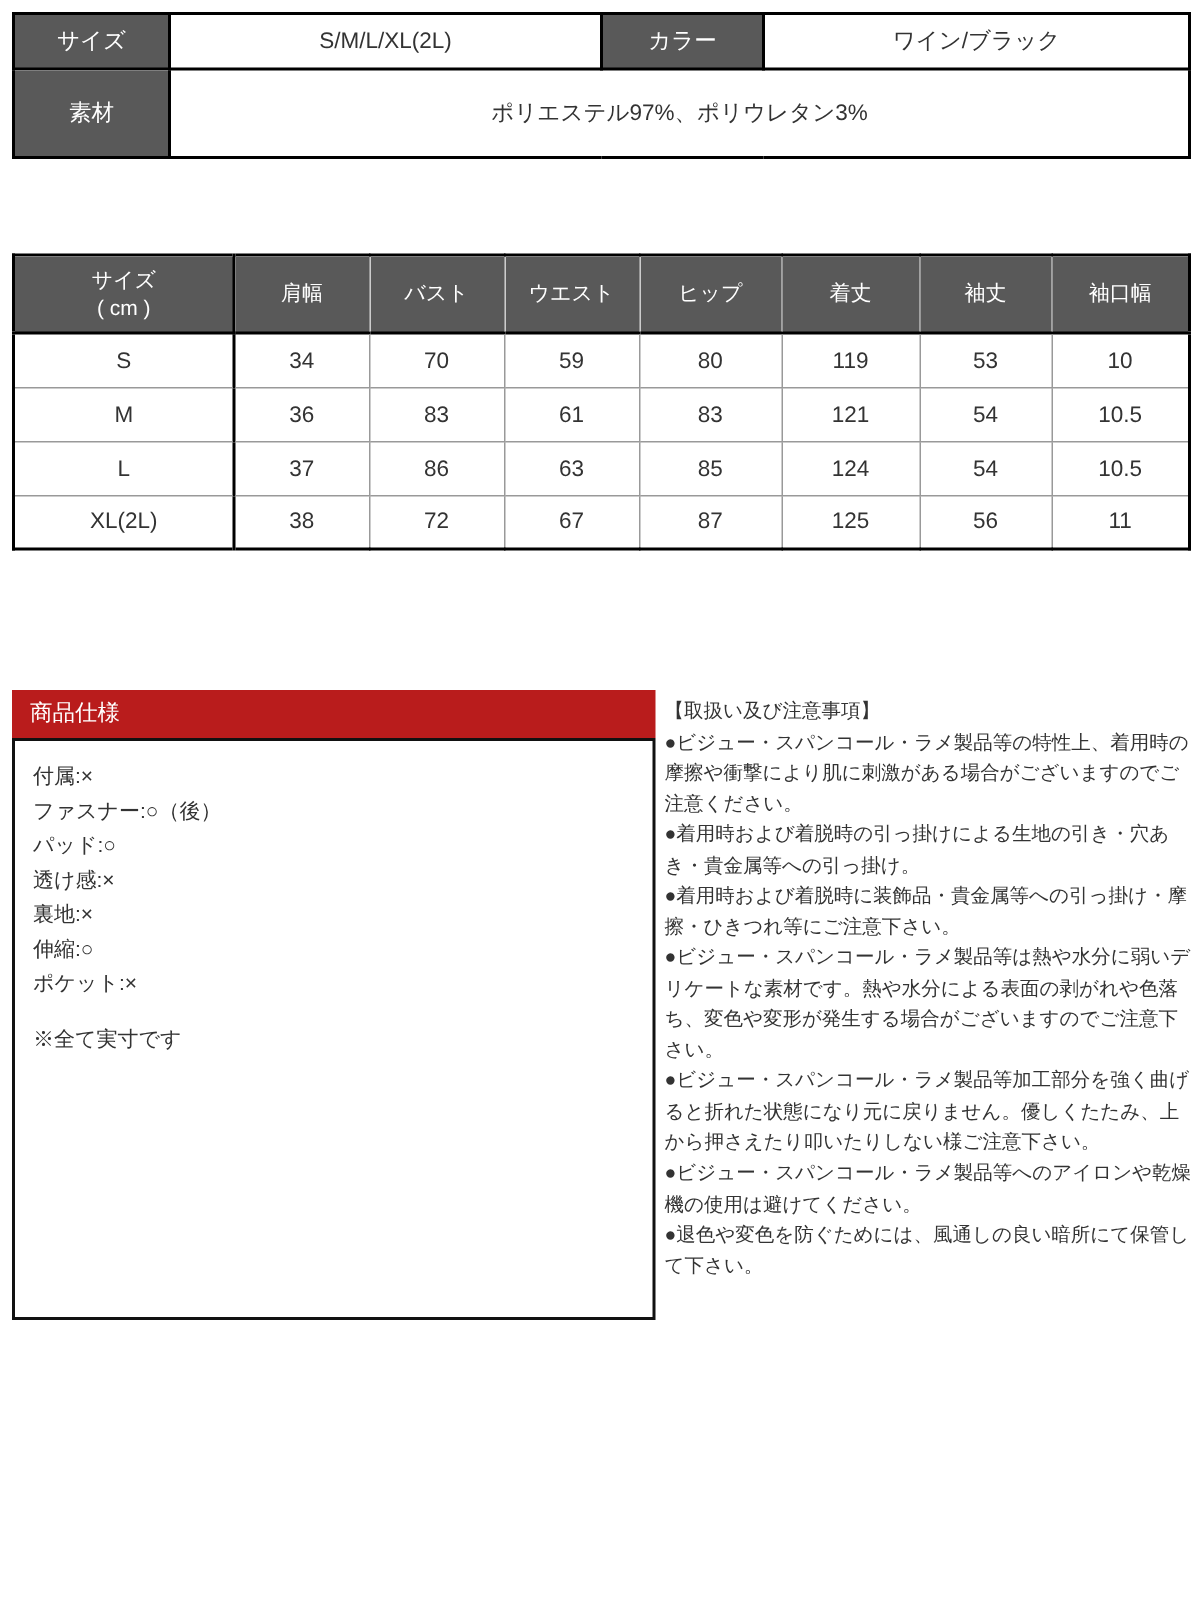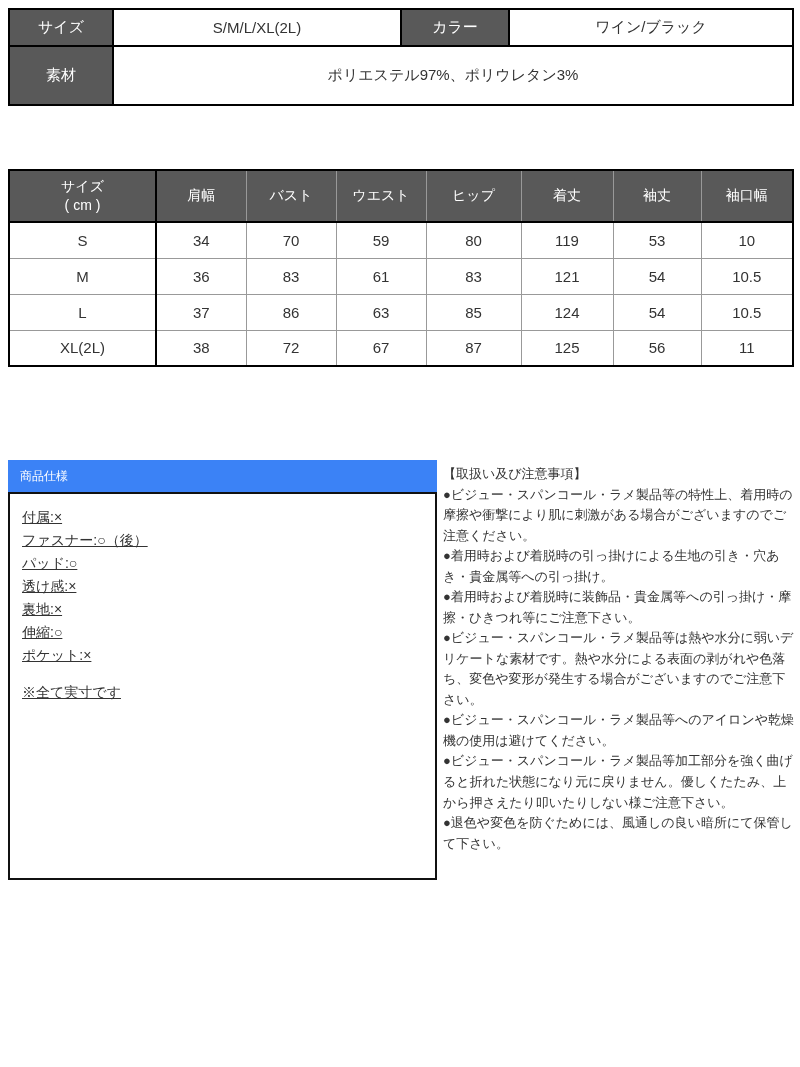--- a/index.html
+++ b/index.html
@@ -31,27 +31,27 @@
   .size-table thead th {
     background:#595959; color:#ffffff; font-size:14px;
     border-bottom:2px solid #000000; height:50px;
   }
   .size-table tbody tr { height:36px; }
   .size-table .col-size { border-right:2px solid #000000; }
   .size-table .hdr-line { display:block; line-height:19px; }
 
   
   .spec-title-bar {
-    left:8px; top:460px; width:429px; height:32px; background:#3b82f6;
-    color:#ffffff; font-size:12px; line-height:32px; padding-left:12px;
+    left:8px; top:460px; width:429px; height:32px; background:#b91c1c;
+    color:#ffffff; font-size:15px; line-height:32px; padding-left:12px;
     box-sizing:border-box;
   }
   .spec-body {
     left:8px; top:492px; width:429px; height:388px;
-    border:2px solid #111111; box-sizing:border-box; padding:12px 12px;text-decoration:underline;
+    border:2px solid #111111; box-sizing:border-box; padding:12px 12px;
   }
   .spec-item { font-size:14px; line-height:23px; }
   .spec-note { font-size:14px; line-height:23px; margin-top:14px; }
 
   
   .notes {
     left:443px; top:464px; width:354px;
     font-size:13px; line-height:1.58; color:#333333;
   }
   .notes p { margin:0; padding:0; }
@@ -163,16 +163,16 @@
   <div class="spec-item">ポケット:×</div>
   <div class="spec-note">※全て実寸です</div>
 </div>
 
 <div class="abs notes">
   <p>【取扱い及び注意事項】</p>
   <p>●ビジュー・スパンコール・ラメ製品等の特性上、着用時の摩擦や衝撃により肌に刺激がある場合がございますのでご注意ください。</p>
   <p>●着用時および着脱時の引っ掛けによる生地の引き・穴あき・貴金属等への引っ掛け。</p>
   <p>●着用時および着脱時に装飾品・貴金属等への引っ掛け・摩擦・ひきつれ等にご注意下さい。</p>
   <p>●ビジュー・スパンコール・ラメ製品等は熱や水分に弱いデリケートな素材です。熱や水分による表面の剥がれや色落ち、変色や変形が発生する場合がございますのでご注意下さい。</p>
+  <p>●ビジュー・スパンコール・ラメ製品等加工部分を強く曲げると折れた状態になり元に戻りません。優しくたたみ、上から押さえたり叩いたりしない様ご注意下さい。</p>
   <p>●ビジュー・スパンコール・ラメ製品等へのアイロンや乾燥機の使用は避けてください。</p>
-  <p>●ビジュー・スパンコール・ラメ製品等加工部分を強く曲げると折れた状態になり元に戻りません。優しくたたみ、上から押さえたり叩いたりしない様ご注意下さい。</p>
   <p>●退色や変色を防ぐためには、風通しの良い暗所にて保管して下さい。</p>
 </div>
 
 </body></html>

